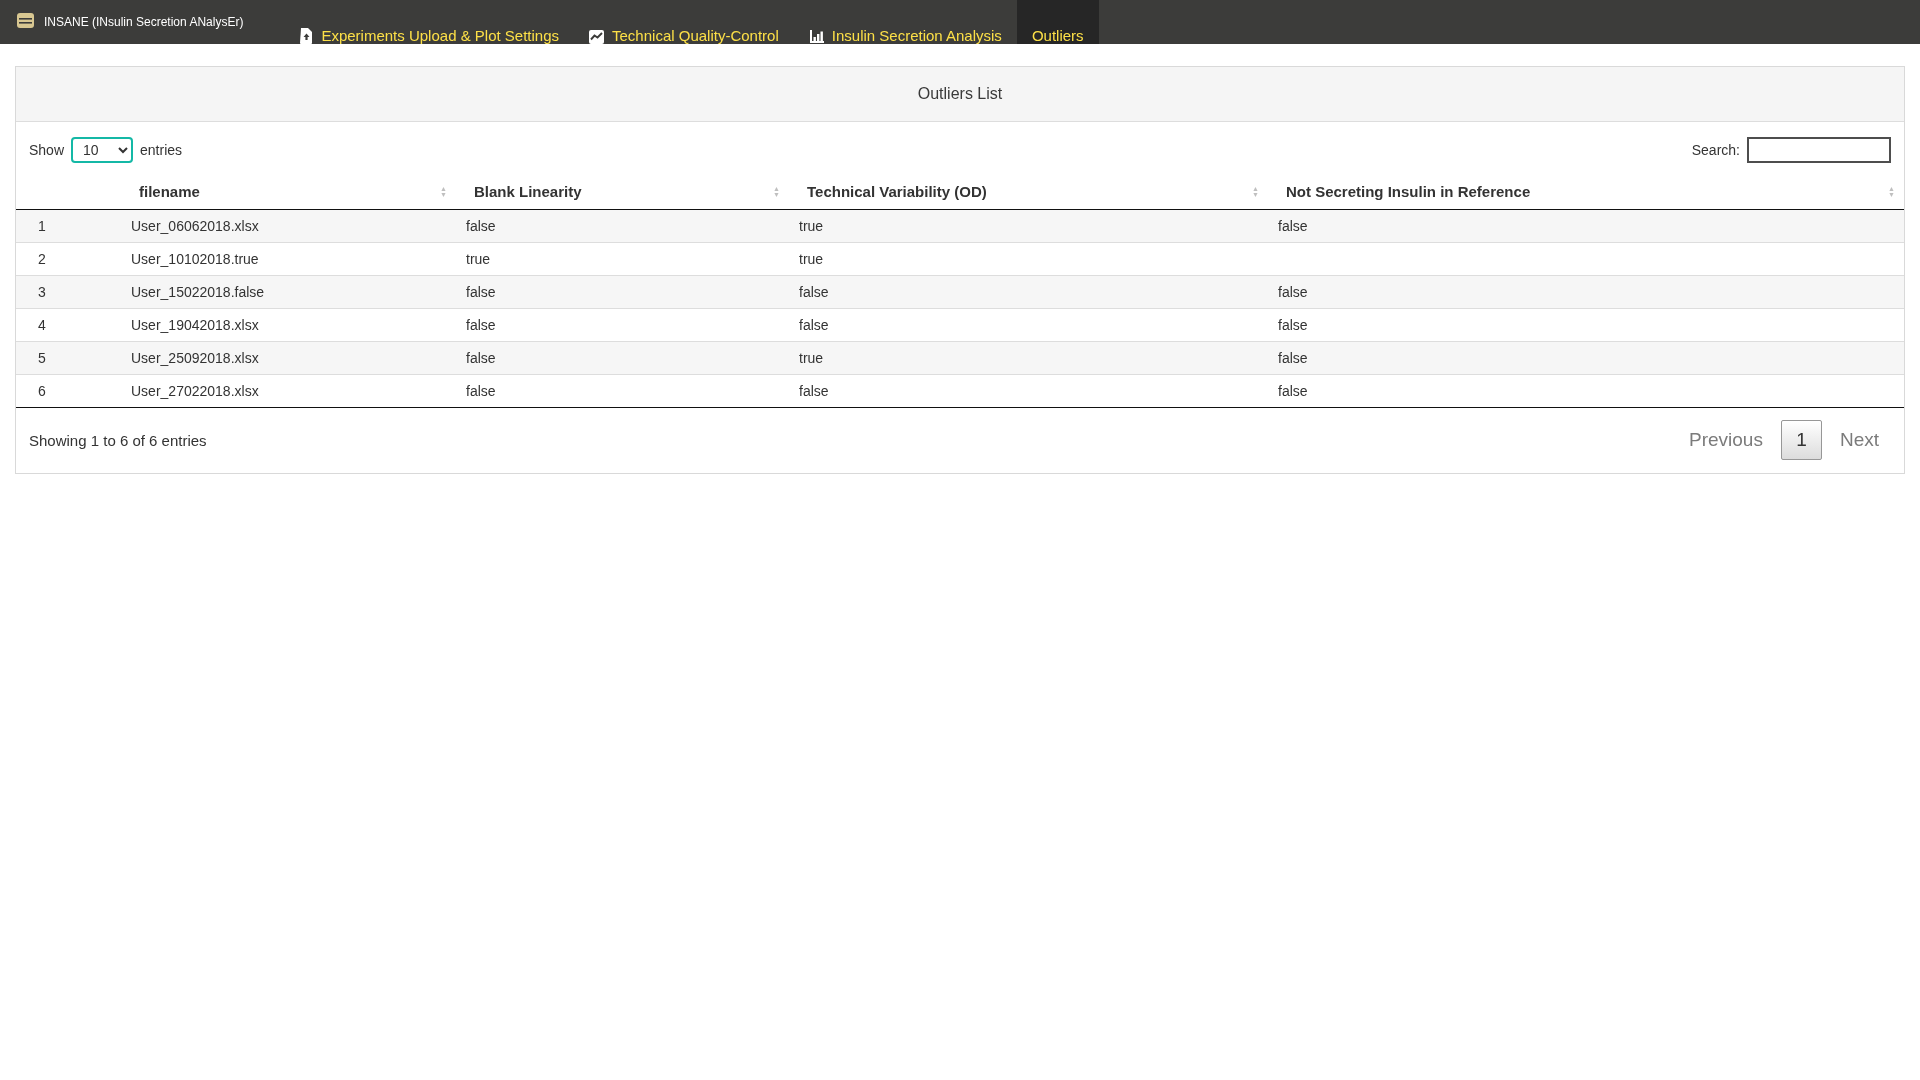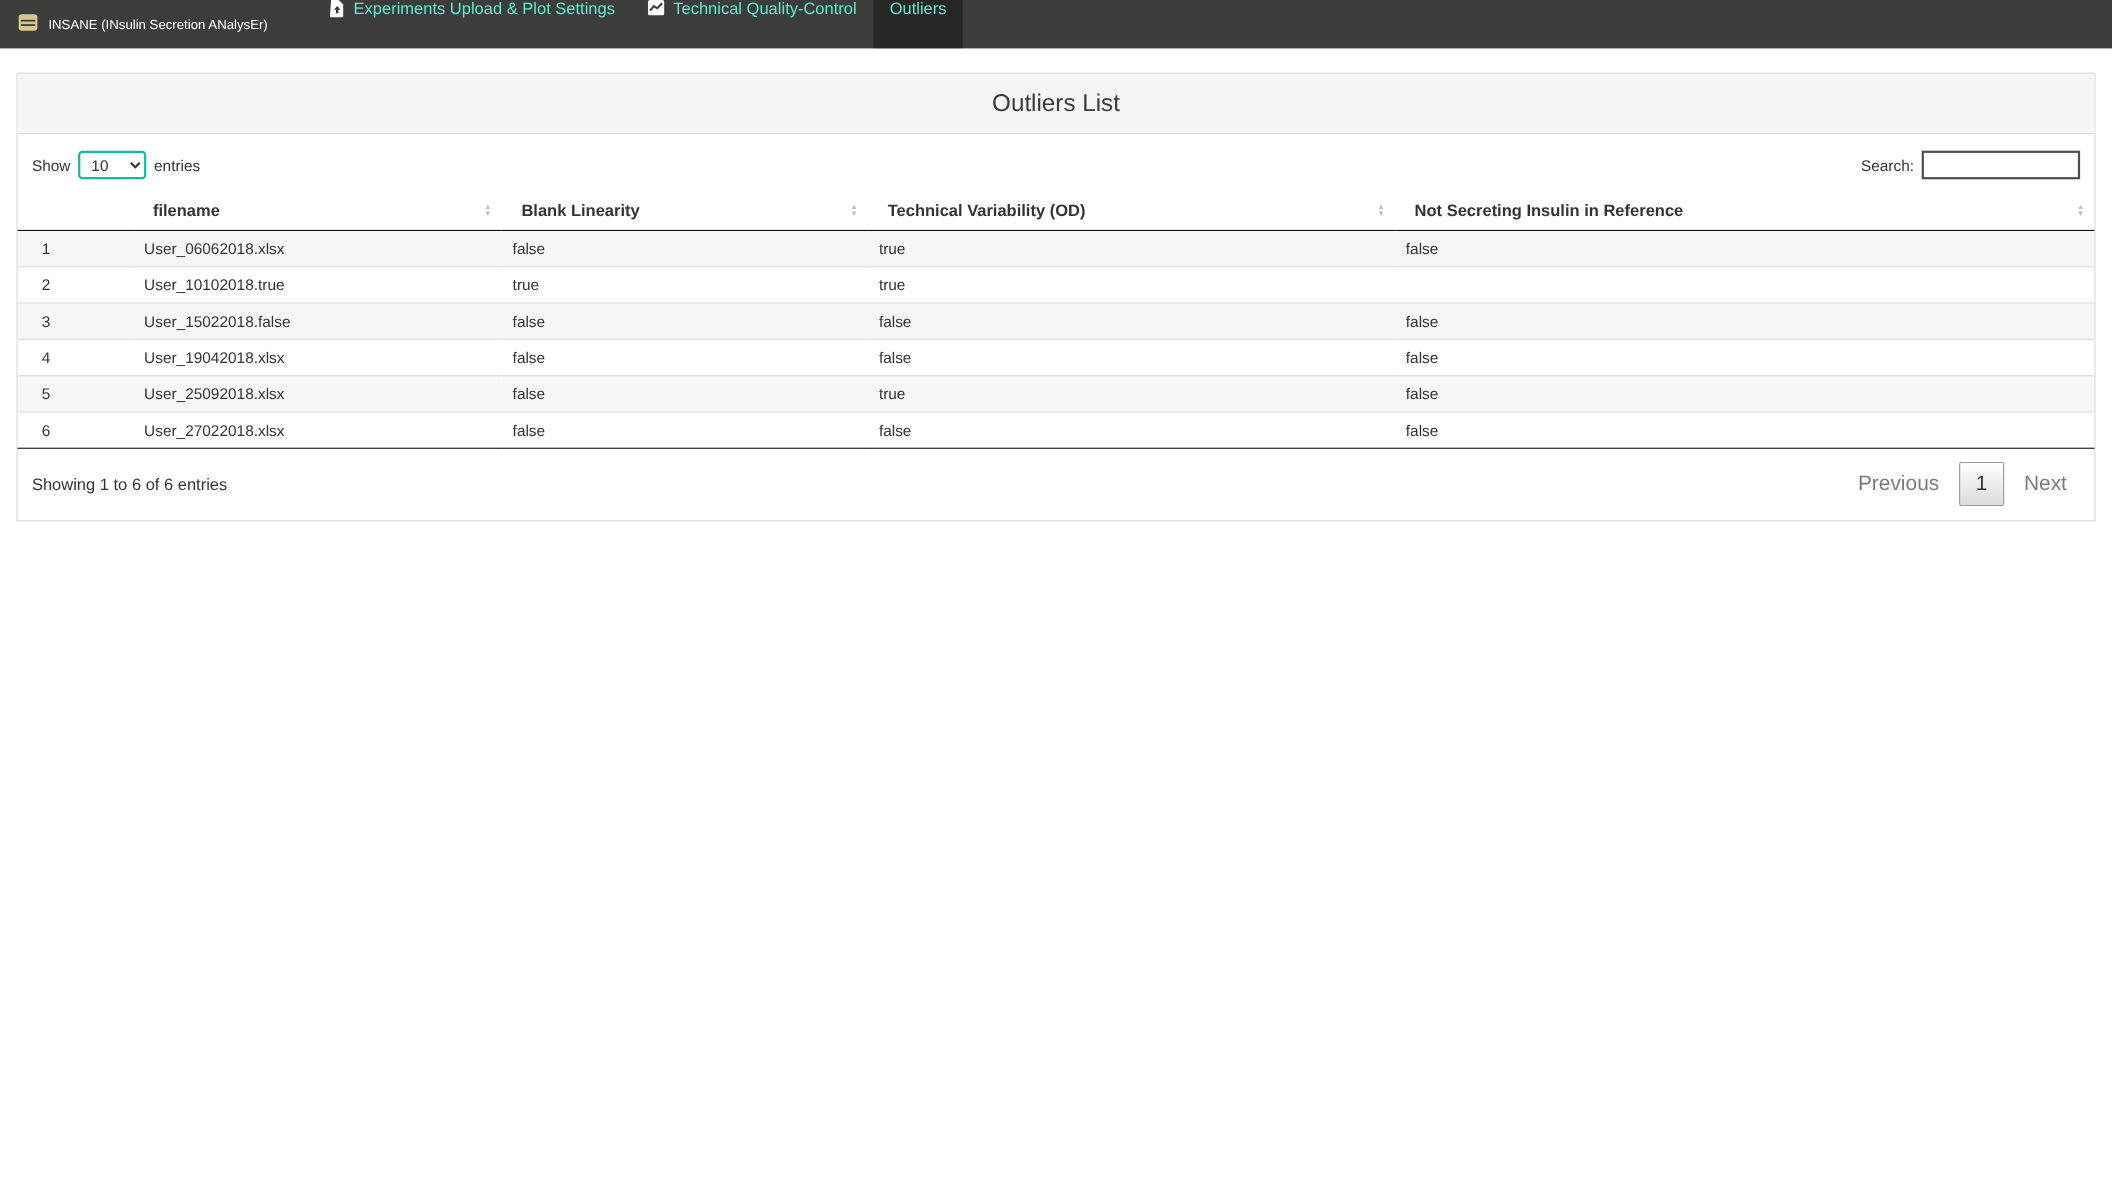--- a/index.html
+++ b/index.html
@@ -29,45 +29,45 @@
     white-space: nowrap;
     cursor: default;
   }
   .nav-tabs {
     display: flex;
     align-items: stretch;
     margin-left: 28px;
   }
   .tab {
     display: flex;
-    align-items: flex-start;
+    align-items: flex-end;
     gap: 8px;
     padding: 0 15px;
-    color: #5eead4;
+    color: #fde047;
     font-size: 15px;
     cursor: pointer;
     white-space: nowrap;
   }
   .tab.active { background: #262626; }
   .tab .ticon { display: inline-flex; align-items: center; }
 
   
   .panel {
     margin: 22px 15px 0 15px;
     border: 1px solid #d9d9d9;
     background: #fff;
   }
   .panel-heading {
     height: 55px;
     background: #f5f5f5;
     border-bottom: 1px solid #ddd;
     display: flex;
     align-items: center;
     justify-content: center;
-    font-size: 22px;
+    font-size: 16px;
     color: #3a3a3a;
   }
 
   
   .controls-top {
     display: flex;
     justify-content: space-between;
     align-items: center;
     padding: 15px 13px 11px 13px;
     font-size: 14px;
@@ -196,20 +196,31 @@
     <div class="tab">
       <span class="ticon">
         <svg width="15" height="14" viewBox="0 0 15 14">
           <rect x="0" y="0" width="15" height="14" rx="2" fill="#ffffff"></rect>
           <polyline points="2,9.5 5.5,5.5 8.5,7.5 13,3" fill="none" stroke="#3c3c3a" stroke-width="1.9"></polyline>
         </svg>
       </span>
       <span>Technical Quality-Control</span>
     </div>
 
+    <div class="tab">
+      <span class="ticon">
+        <svg width="15" height="14" viewBox="0 0 15 14">
+          <path d="M1 0 v13 h14 v-2 h-12 v-11 z" fill="#ffffff"></path>
+          <rect x="4.5" y="7" width="2.4" height="4" fill="#ffffff"></rect>
+          <rect x="8" y="4" width="2.4" height="7" fill="#ffffff"></rect>
+          <rect x="11.5" y="1.5" width="2.4" height="9.5" fill="#ffffff"></rect>
+        </svg>
+      </span>
+      <span>Insulin Secretion Analysis</span>
+    </div>
 
     <div class="tab active">
       <span>Outliers</span>
     </div>
   </div>
 </div>
 
 <div class="panel">
 
   <div class="panel-heading">

